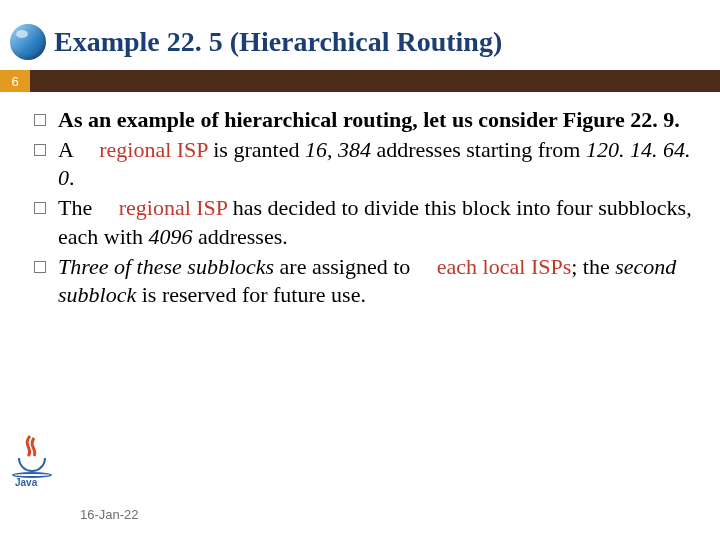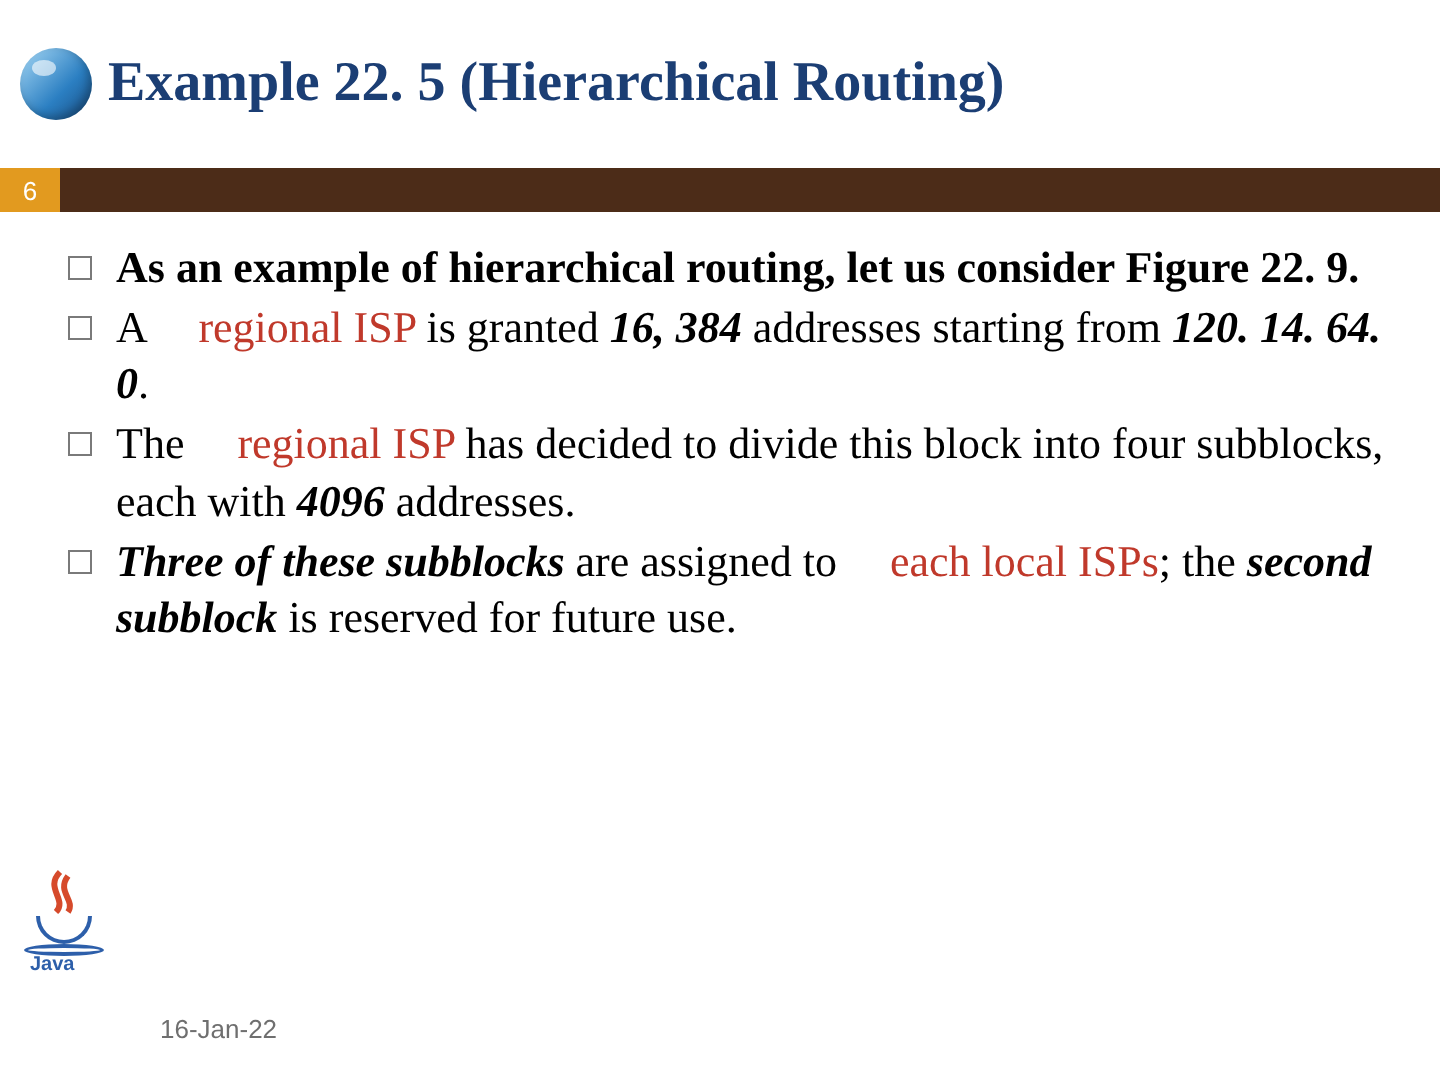--- a/index.html
+++ b/index.html
@@ -1,33 +1,33 @@
 <!DOCTYPE html>
 <html><head>
 <meta charset="utf-8">
 <style>
   * { box-sizing: border-box; margin: 0; padding: 0; }
   html, body { width: 720px; height: 540px; font-family: "Times New Roman", Times, serif; background: #fff; overflow: hidden; }
   .slide { width: 720px; height: 540px; position: relative; background: #fff; }
 
-  .title-row { display: flex; align-items: center; padding: 24px 0 24px 10px; }
+  .title-row { display: flex; align-items: center; padding: 24px 0 10px 10px; }
   .title-icon { width: 36px; height: 36px; border-radius: 50%; background: linear-gradient(135deg,#a7d8f5 0%,#2b7fc2 60%,#1a4f85 100%); margin-right: 8px; box-shadow: inset -2px -2px 4px rgba(0,0,0,.25); position: relative; }
   .title-icon::after { content:""; position:absolute; top:6px; left:6px; width:12px; height:8px; border-radius:50%; background:rgba(255,255,255,.6); }
   .title { font-size: 28px; color: #1b3e74; font-family: "Times New Roman", Times, serif; }
 
   .pagebar { display:flex; width:100%; height:22px; }
   .pagebar .num { width:30px; background:#e29a1f; color:#fff; font-family: Arial, sans-serif; font-size:13px; display:flex; align-items:center; justify-content:center; }
   .pagebar .rest { flex:1; background:#4c2c18; }
 
   .body { padding: 14px 20px 0 30px; }
   .bullets { list-style: none; padding-left: 28px; }
   .bullets li { position: relative; font-size: 22px; line-height: 1.28; margin-bottom: 2px; color:#000; }
   .bullets li::before { content:""; position:absolute; left:-24px; top:8px; width:10px; height:10px; border:1px solid #7a7a7a; background:#fff; }
   .b { font-weight: bold; }
-  .i { font-style: italic; font-weight: bold; }
+  .i { font-style: italic; }
   .red { color:#c0392b;margin-left:21px; }
 
   .java-logo { position:absolute; left:12px; bottom:60px; width:42px; height:56px; }
   .java-logo .cup { position:absolute; bottom:8px; left:6px; width:28px; height:14px; border:2px solid #2d5faa; border-top:none; border-radius:0 0 14px 14px; }
   .java-logo .saucer { position:absolute; bottom:2px; left:0; width:40px; height:6px; border:2px solid #2d5faa; border-radius:50%; }
   .java-logo .steam { position:absolute; bottom:22px; left:12px; width:14px; height:26px; }
   .java-logo .steam svg path { stroke:#d64a2b; stroke-width:3; fill:none; }
   .java-logo .label { position:absolute; bottom:-8px; left:3px; font-family:Arial,sans-serif; font-size:10px; color:#2d5faa; font-weight:bold; }
 
   .footer { position:absolute; bottom:18px; left:0; right:0; padding:0 34px 0 80px; display:flex; justify-content:space-between; font-family: Arial, sans-serif; font-size:13px; color:#6f6f6f;text-align:center; }

